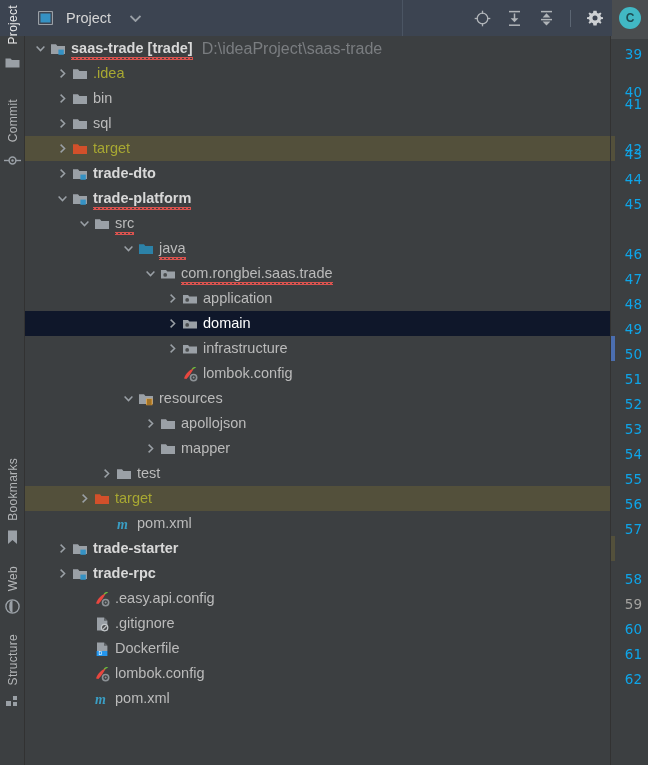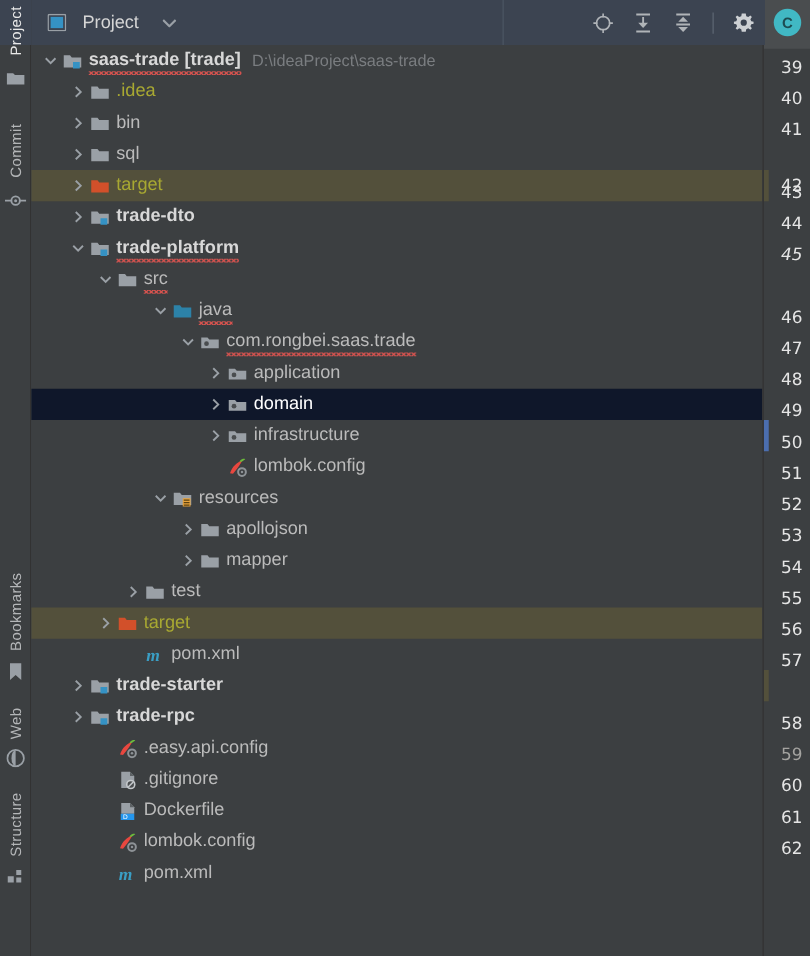--- a/index.html
+++ b/index.html
@@ -185,21 +185,21 @@
 
   .label {
     font-size: 14.5px;
     color: #bbbbbb;
     line-height: 1;
   }
   .label.bold { font-weight: bold; color: #d8d8d8; }
   .label.olive { color: #a8a832; }
   .label.selected-txt { color: #ffffff; }
   .path-hint {
-    font-size: 13px;
+    font-size: 16px;
     color: #7a7d80;
     margin-left: 9px;
   }
   .squiggle {
     position: relative;
   }
   .squiggle::after {
     content: "";
     position: absolute;
     left: 0; right: 0; bottom: -4px;
@@ -222,21 +222,21 @@
   .gutter-top {
     position: absolute;
     top: 0; left: 0; right: 0;
     height: 3px;
     background: #4a4d4f;
   }
   .lineno {
     position: absolute;
     right: 6px;
     font-size: 13.5px;
-    color: #e5e5e5;
+    color: #0ea5e9;
     text-align: right;
     font-family: "DejaVu Sans", sans-serif;
   }
   .lineno.current { color: #a4a3a0; }
 
   
   .gutter-tick {
     position: absolute;
     left: 0;
     width: 4px;
@@ -727,26 +727,26 @@
               <svg width="16" height="16" viewBox="0 0 16 16">
                 <text x="1" y="13" font-family="Liberation Serif, serif" font-style="italic" font-weight="bold" font-size="14" fill="#3a9ec4">m</text>
               </svg>
             </span>
             <span class="label">pom.xml</span>
           </div>
         </div>
       <div class="gutter" id="gutter">
         <div class="gutter-top"></div>
       <div class="lineno" style="top: 10px;">39</div>
-          <div class="lineno" style="top: 35px;">40</div>
+          <div class="lineno" style="top: 48px;">40</div>
           <div class="lineno" style="top: 60px;">41</div>
           <div class="lineno" style="top: 73px; margin-top: 32px;">42</div>
           <div class="lineno" style="top: 110px;">43</div>
           <div class="lineno" style="top: 135px;">44</div>
-          <div class="lineno" style="top: 160px; font-style: italic;">45</div>
+          <div class="lineno" style="top: 160px;">45</div>
           <div class="lineno" style="top: 210px;">46</div>
           <div class="lineno" style="top: 235px;">47</div>
           <div class="lineno" style="top: 260px;">48</div>
           <div class="lineno" style="top: 285px;">49</div>
           <div class="lineno" style="top: 310px;">50</div>
           <div class="lineno" style="top: 335px;">51</div>
           <div class="lineno" style="top: 360px;">52</div>
           <div class="lineno" style="top: 385px;">53</div>
           <div class="lineno" style="top: 410px;">54</div>
           <div class="lineno" style="top: 435px;">55</div>

